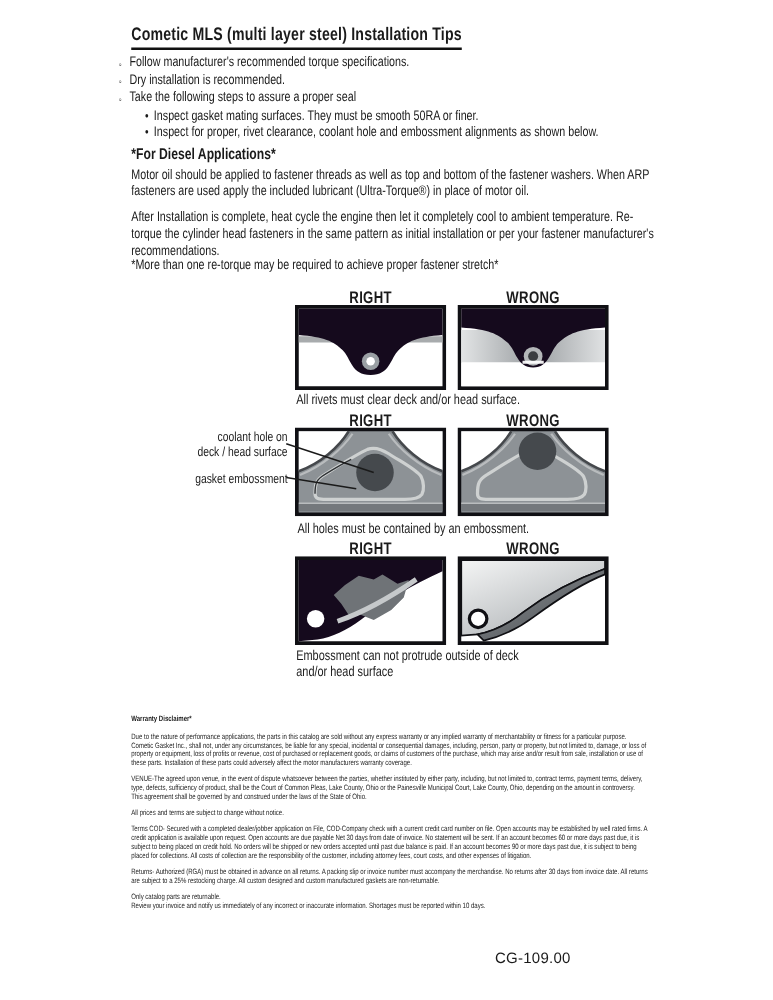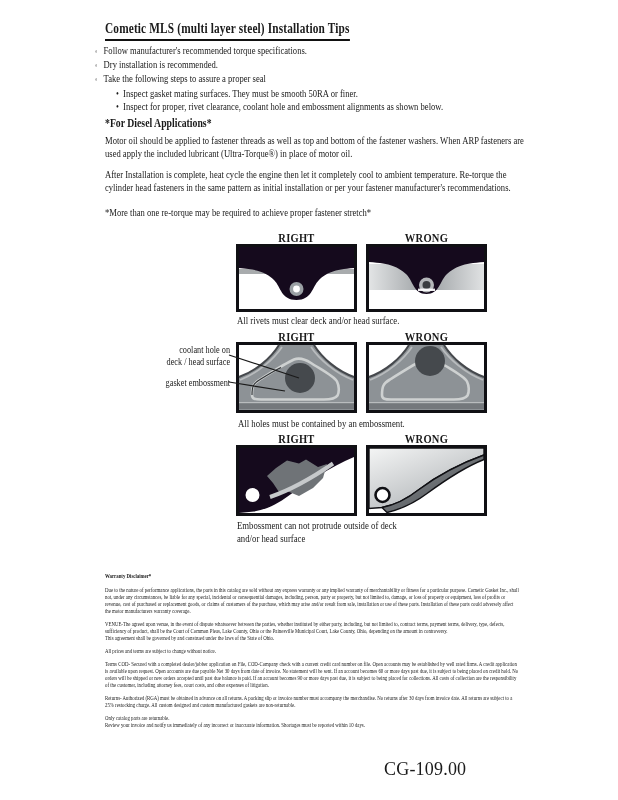--- a/index.html
+++ b/index.html
@@ -1,17 +1,17 @@
 <!DOCTYPE html>
 <html><head>
 <meta charset="utf-8">
 <style>
   html,body{margin:0;padding:0;background:#ffffff;}
   .page{position:relative;width:618px;height:788px;background:#ffffff;overflow:hidden;
-        font-family:Liberation Serif, serif;color:#1a1a1a;}
+        font-family:Liberation Sans, sans-serif;color:#1a1a1a;}
   .cx{transform:scaleX(0.78);transform-origin:0 0;}
   .abs{position:absolute;}
 
   .title{left:105px;top:20px;font-size:14.5px;font-weight:bold;white-space:nowrap;
          border-bottom:2px solid #111;padding-bottom:2px;margin:0;letter-spacing:0.2px;}
 
   .tips{left:95px;top:44px;width:560px;font-size:11px;line-height:13.2px;}
   .b{display:flex;}
   .m1{width:11px;font-size:8.5px;flex:none;padding-top:1px;}
   .m2{width:9px;font-size:10.5px;flex:none;}
@@ -24,21 +24,21 @@
   .panel{position:absolute;}
   .cap{font-size:11.2px;line-height:12.6px;white-space:nowrap;}
   .cap2{font-size:11.2px;line-height:12.6px;}
   .side-label{width:145px;text-align:right;font-size:10.6px;line-height:12px;white-space:nowrap;}
   .overlay{position:absolute;z-index:5;}
 
   .fp{left:105px;top:572px;width:532px;font-size:6.2px;line-height:7px;}
   .fp-h{font-weight:bold;margin:0 0 7px 0;}
   .fp p{margin:0 0 6px 0;}
   .fp p.t0{margin-bottom:0;}
-  .footer-code{left:384px;top:759px;font-size:18px;letter-spacing:0.2px;}
+  .footer-code{left:396px;top:759px;font-size:12px;letter-spacing:0.2px;}
 </style>
 </head>
 <body>
 
 <div class="page">
 
   <h1 class="abs title cx">Cometic MLS (multi layer steel) Installation Tips</h1>
 
   <div class="abs tips cx">
     <div class="b">

